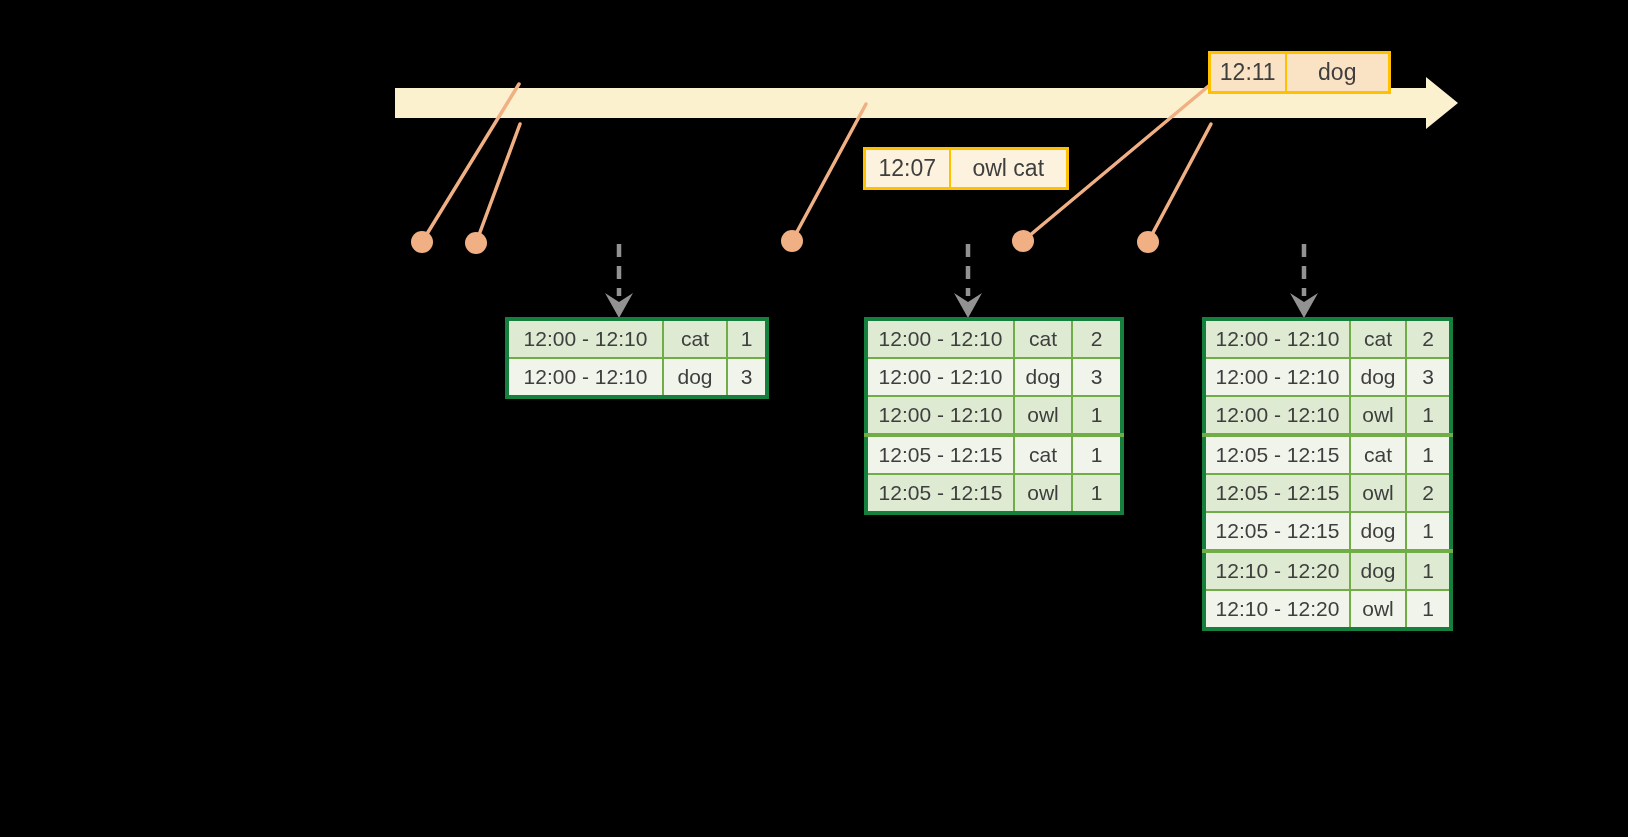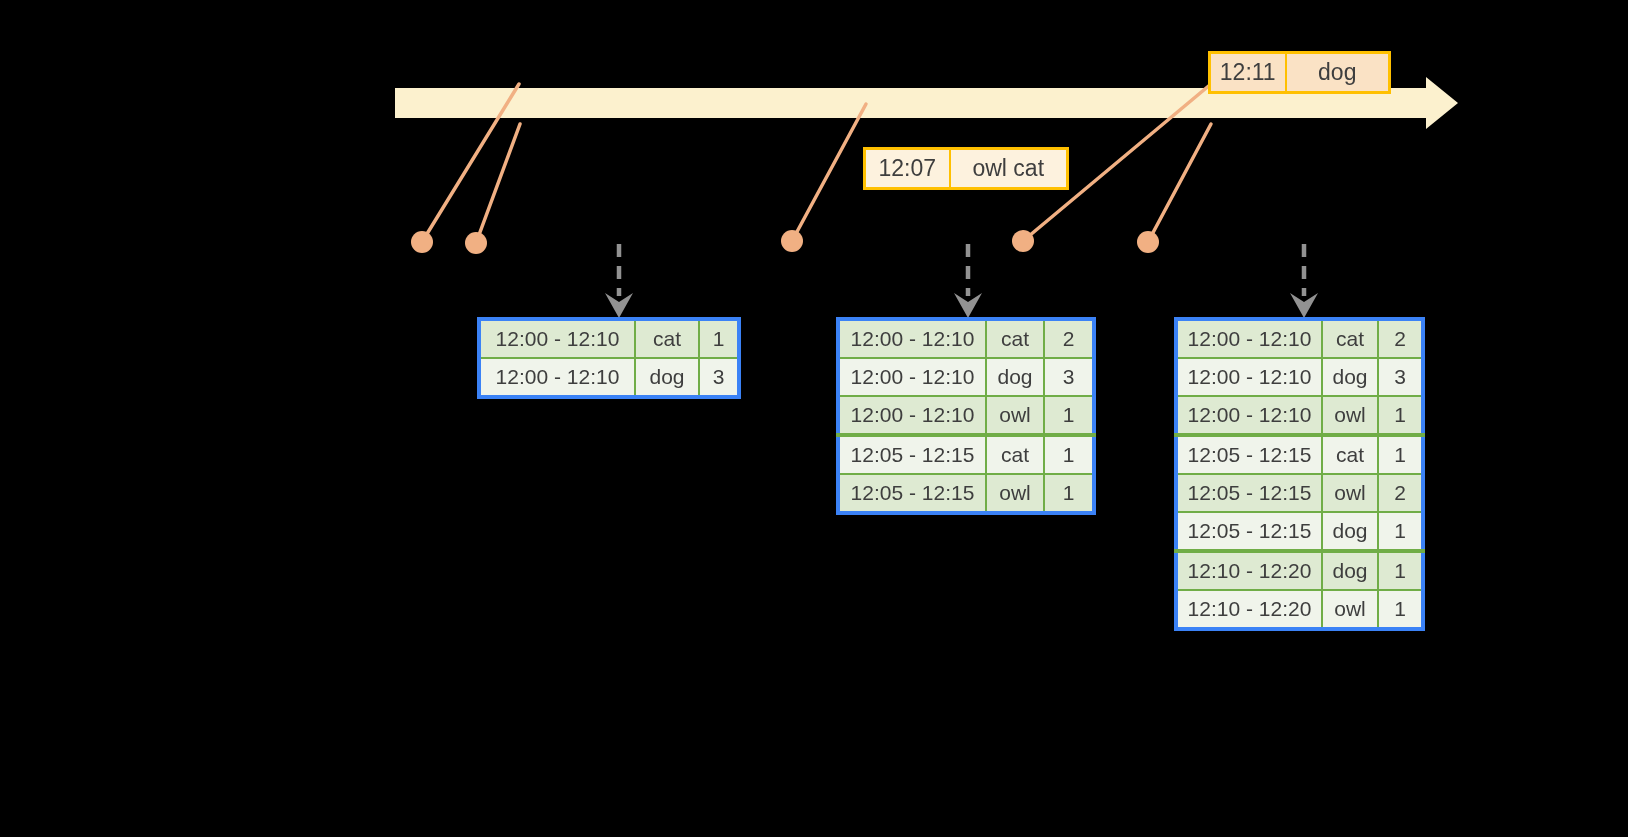--- a/index.html
+++ b/index.html
@@ -12,21 +12,21 @@
   table { border-collapse:collapse; position:absolute; table-layout:fixed; }
   td { padding:0; text-align:center; vertical-align:middle; overflow:hidden; white-space:nowrap; }
 
   
   .event-table { border:3px solid #FFC000; font-size:23px; }
   .event-table td { border:2px solid #FFC000; height:37px; }
   .event-table tr.row-dark  td { background:#FAE2C5; }
   .event-table tr.row-light td { background:#FDF2DE; }
 
   
-  .result-table { border:4px solid #3b82f6; font-size:21px; }
+  .result-table { border:4px solid #15803d; font-size:21px;margin-left:28px; }
   .result-table td { border:2px solid #70AD47; height:36px; }
   .result-table tr.group-start td { border-top:4px solid #70AD47; }
   .result-table tr.row-dark  td { background:#DEEAD2; }
   .result-table tr.row-light td { background:#F0F4EB; }
 </style>
 </head>
 <body>
 
 <div class="canvas">
 

